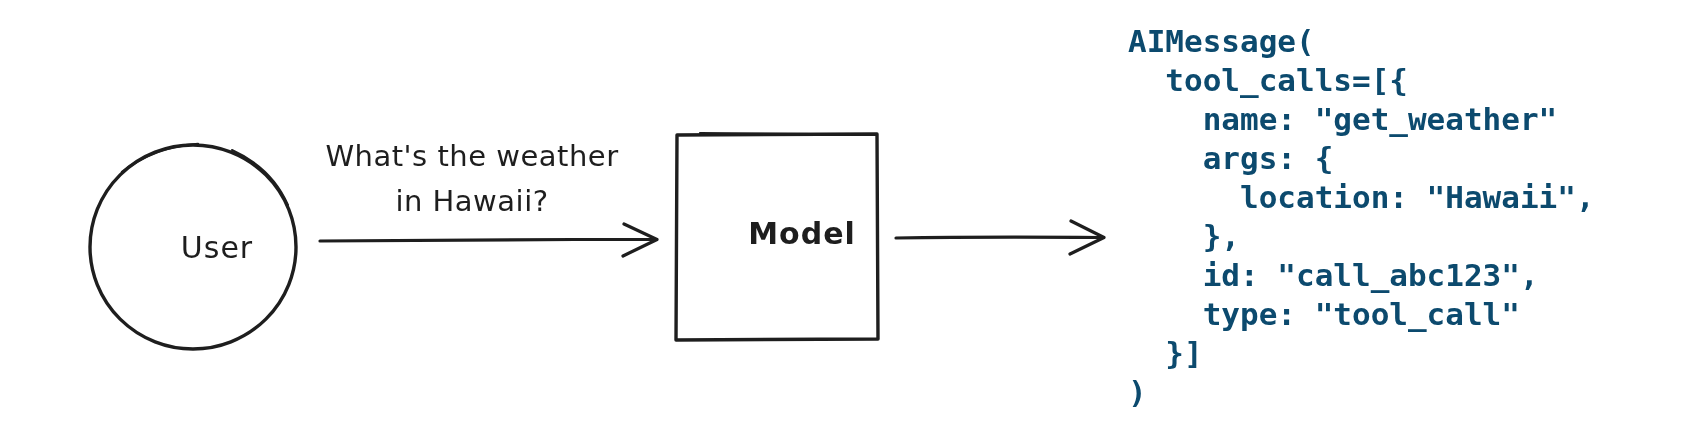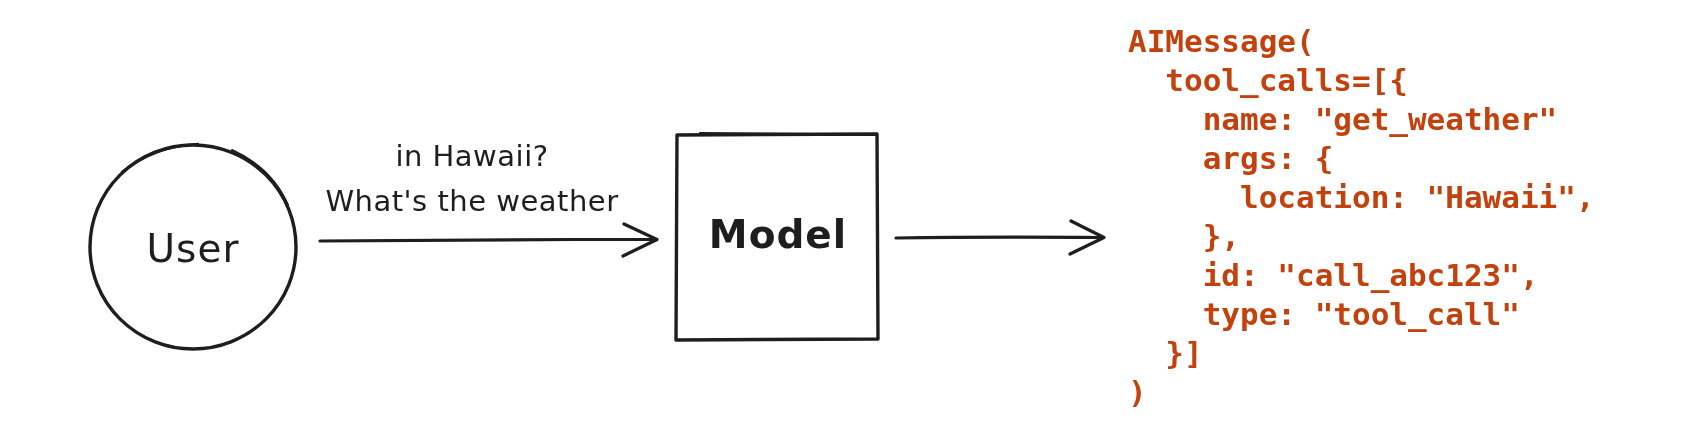--- a/index.html
+++ b/index.html
@@ -18,46 +18,47 @@
   .shapes-svg {
     position: absolute;
     left: 0;
     top: 0;
     width: 1684px;
     height: 432px;
   }
   .node-label {
     position: absolute;
     color: #1e1e1e;
-    font-size: 39px;
+    font-size: 30px;
     line-height: 1;
     transform: translate(-50%, -50%);
     white-space: nowrap;
     letter-spacing: 1px;
+    margin-left: 24px;
   }
   .user-label { left: 193px; top: 248px; }
   .model-label { left: 778px; top: 234px; font-weight: bold; }
   .arrow-label {
     position: absolute;
     left: 472px;
     top: 134px;
     transform: translateX(-50%);
     color: #1e1e1e;
     font-size: 29px;
     line-height: 1.55;
     text-align: center;
     white-space: nowrap;
     letter-spacing: 0.5px;
   }
   .code-block {
     position: absolute;
     left: 1128px;
     top: 22px;
     margin: 0;
-    color: #c2410c;
+    color: #0c4a6e;
     font-family: "DejaVu Sans Mono", "Liberation Mono", monospace;
     font-weight: bold;
     font-size: 31px;
     line-height: 39px;
     white-space: pre;
   }
 </style>
 </head>
 <body>
 
@@ -85,22 +86,22 @@
       <path d="M 896 238 C 960 237 1030 237 1100 237.5" stroke-width="3.2"></path>
       <path d="M 1071 221 L 1104 237.5 L 1070 254" stroke-width="3.2"></path>
     </g>
   </svg>
 
   <div class="node-label user-label">User</div>
 
   <div class="node-label model-label">Model</div>
 
   <div class="arrow-label">
+    <div>What's the weather</div>
     <div>in Hawaii?</div>
-    <div>What's the weather</div>
   </div>
 
   <pre class="code-block">AIMessage(
   tool_calls=[{
     name: "get_weather"
     args: {
       location: "Hawaii",
     },
     id: "call_abc123",
     type: "tool_call"

